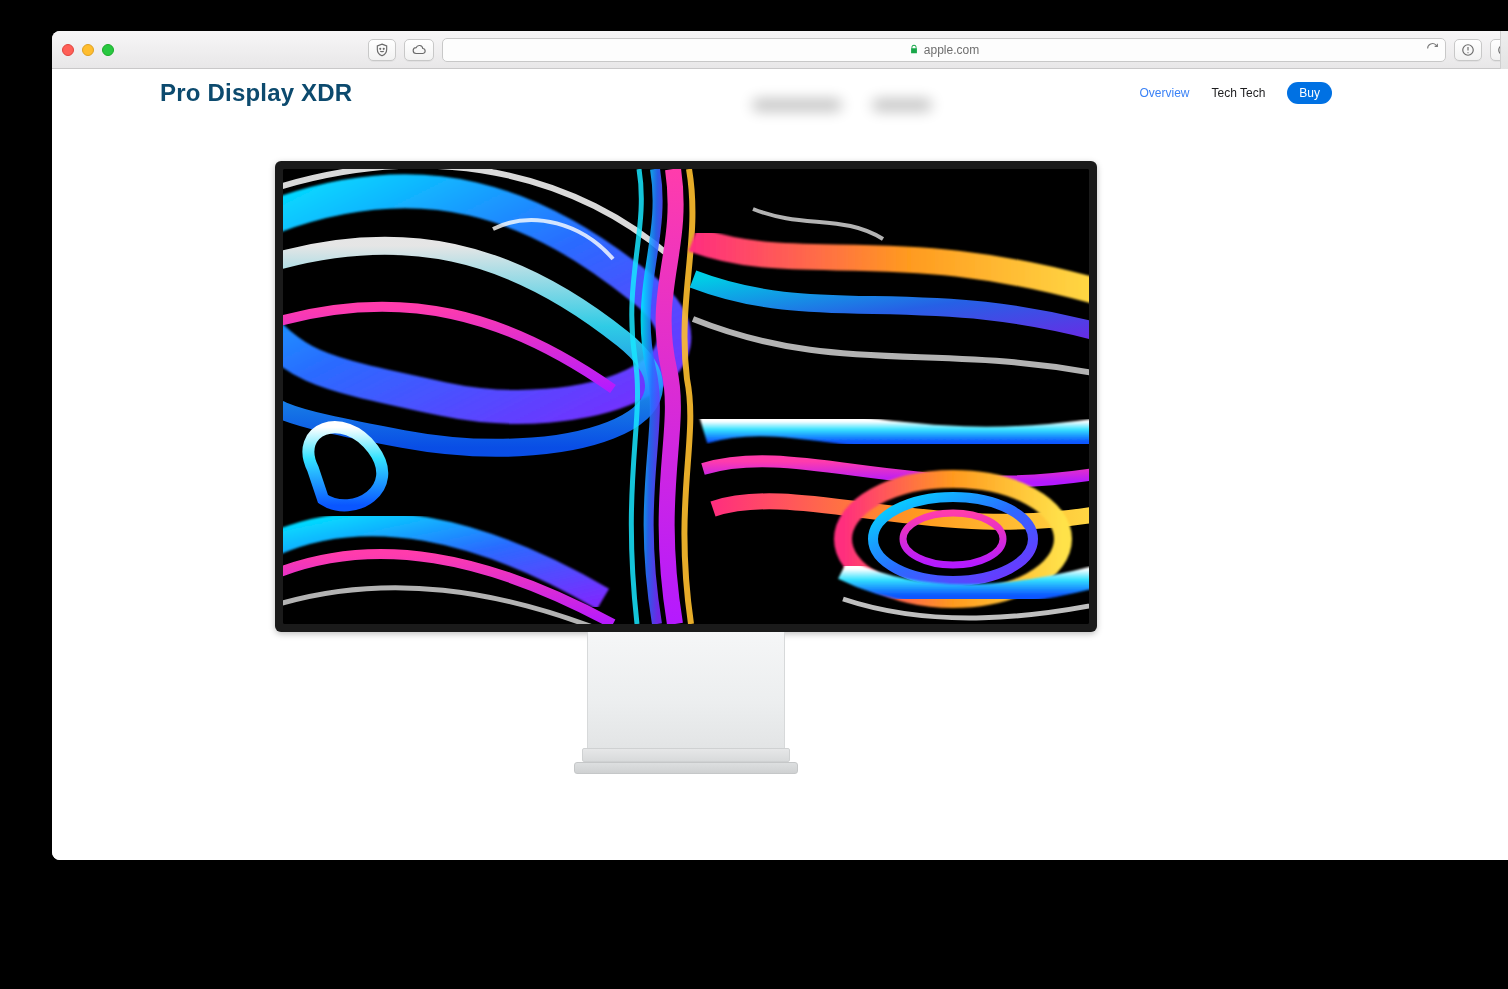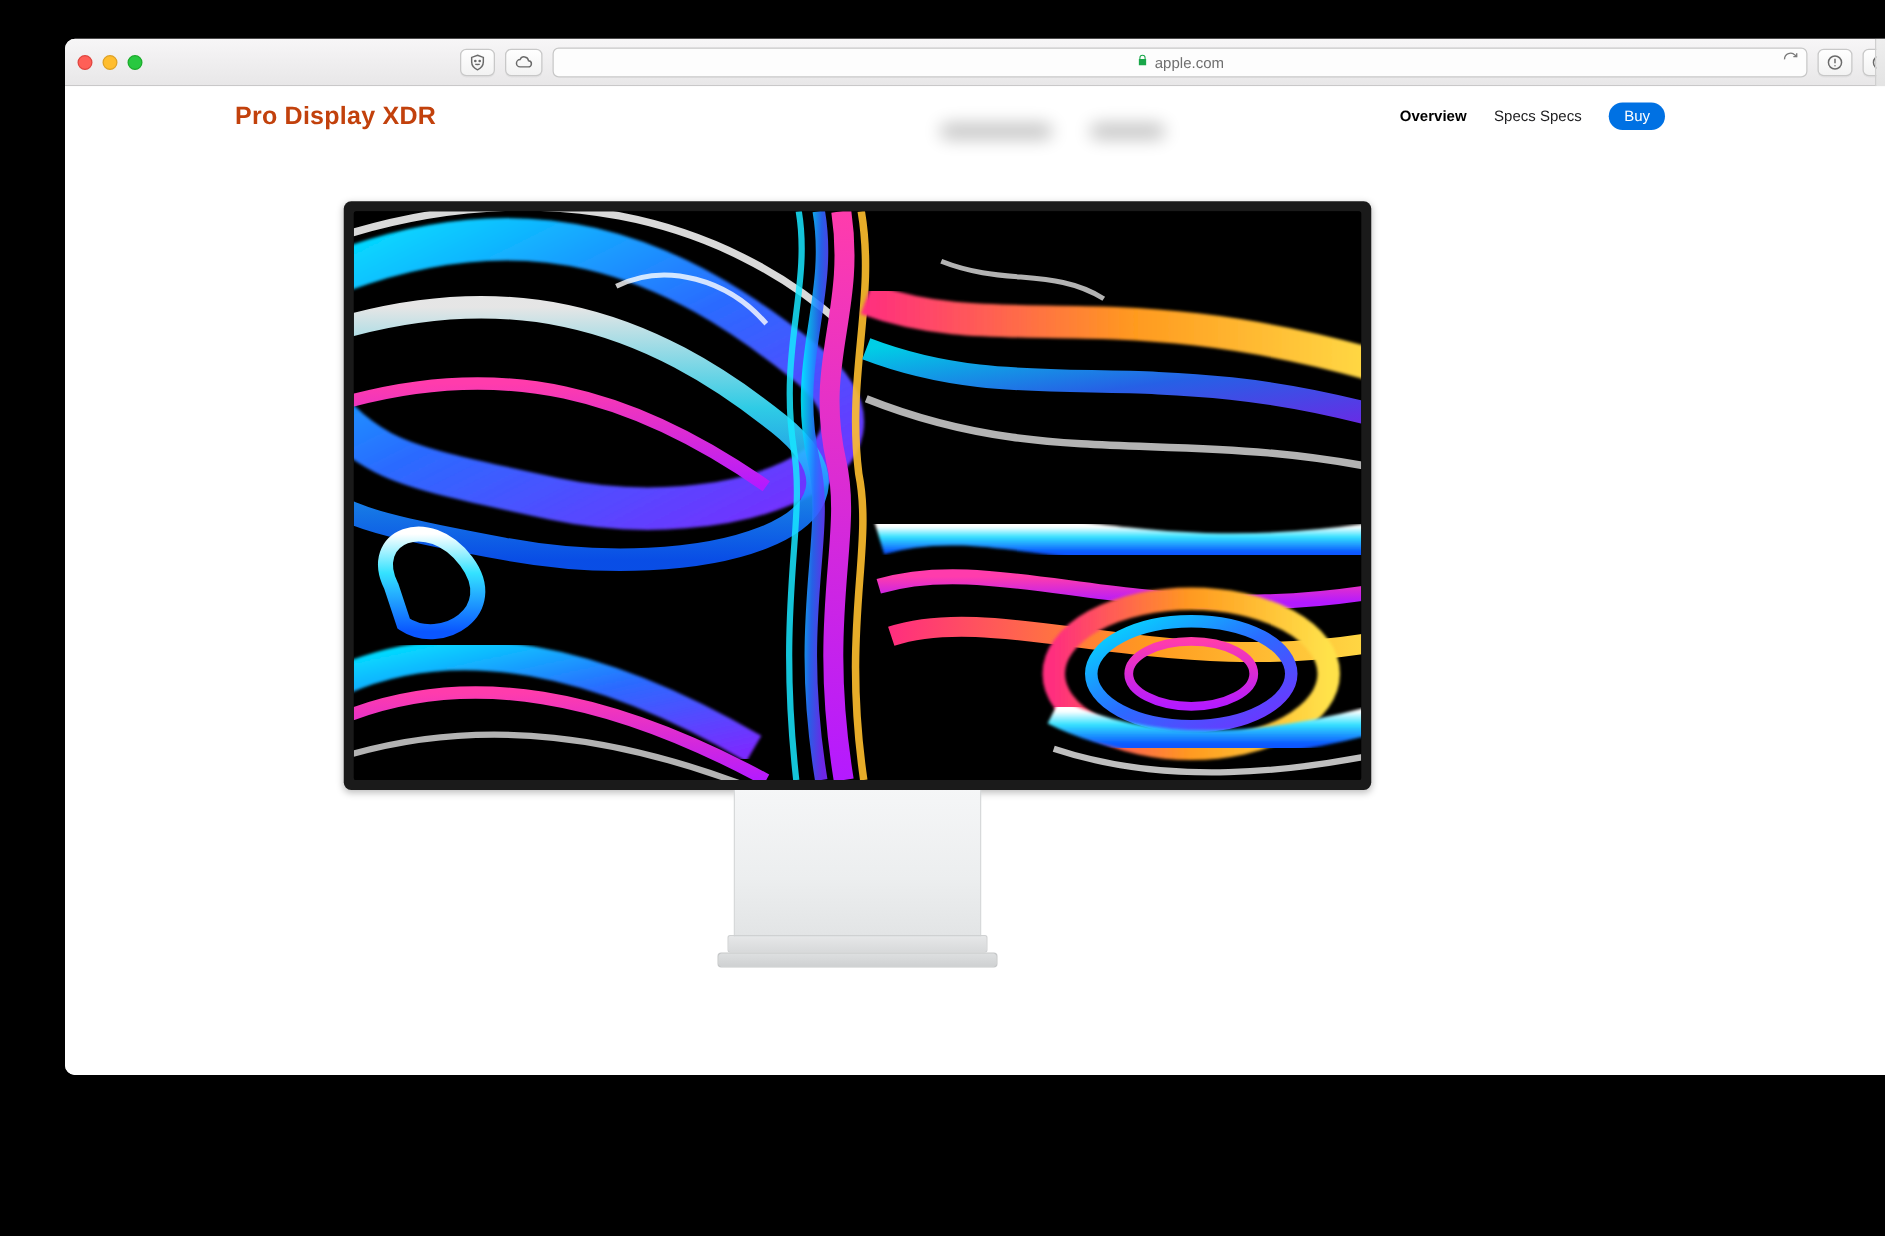--- a/index.html
+++ b/index.html
@@ -80,24 +80,24 @@
 
   
   .page { position: absolute; top: 38px; left: 0; right: 0; bottom: 0; background: #fff; overflow: hidden; }
 
   .localbar {
     height: 48px;
     display: flex; align-items: center;
     padding: 0 28px 0 28px;
     position: relative;
   }
-  .localbar .title { font-size: 20px; font-weight: 600; color: #c2410c; margin-left: 108px; letter-spacing: .2px; }
+  .localbar .title { font-size: 24px; font-weight: 600; color: #0c4a6e; margin-left: 80px; letter-spacing: .2px; }
   .localbar .right { position: absolute; right: 196px; display: flex; align-items: center; gap: 22px; }
   .localbar .lnk { font-size: 12px; color: #1d1d1f; }
-  .localbar .lnk.muted { color: #000000; font-weight: bold; }
+  .localbar .lnk.muted { color: #3b82f6; }
   .buy-pill {
     background: #0071e3; color: #fff; font-size: 12px;
     padding: 4px 12px; border-radius: 999px; text-align: right;
   }
 
   
   .stage { position: relative; width: 100%; height: calc(100% - 48px); }
   .monitor {
     position: absolute;
     left: 223px; top: 44px;
@@ -214,21 +214,21 @@
 
   <div class="page">
 
     <div class="shadow-blob sb1"></div>
     <div class="shadow-blob sb2"></div>
 
     <div class="localbar">
       <div class="title">Pro Display XDR</div>
       <div class="right">
         <span class="lnk muted">Overview</span>
-        <span class="lnk">Specs Specs</span>
+        <span class="lnk">Tech Tech</span>
         <span class="buy-pill">Buy</span>
       </div>
     </div>
 
     <div class="stage">
       <div class="monitor">
         <div class="screen">
 
           <svg viewBox="0 0 806 455" preserveAspectRatio="none">
             <defs>

